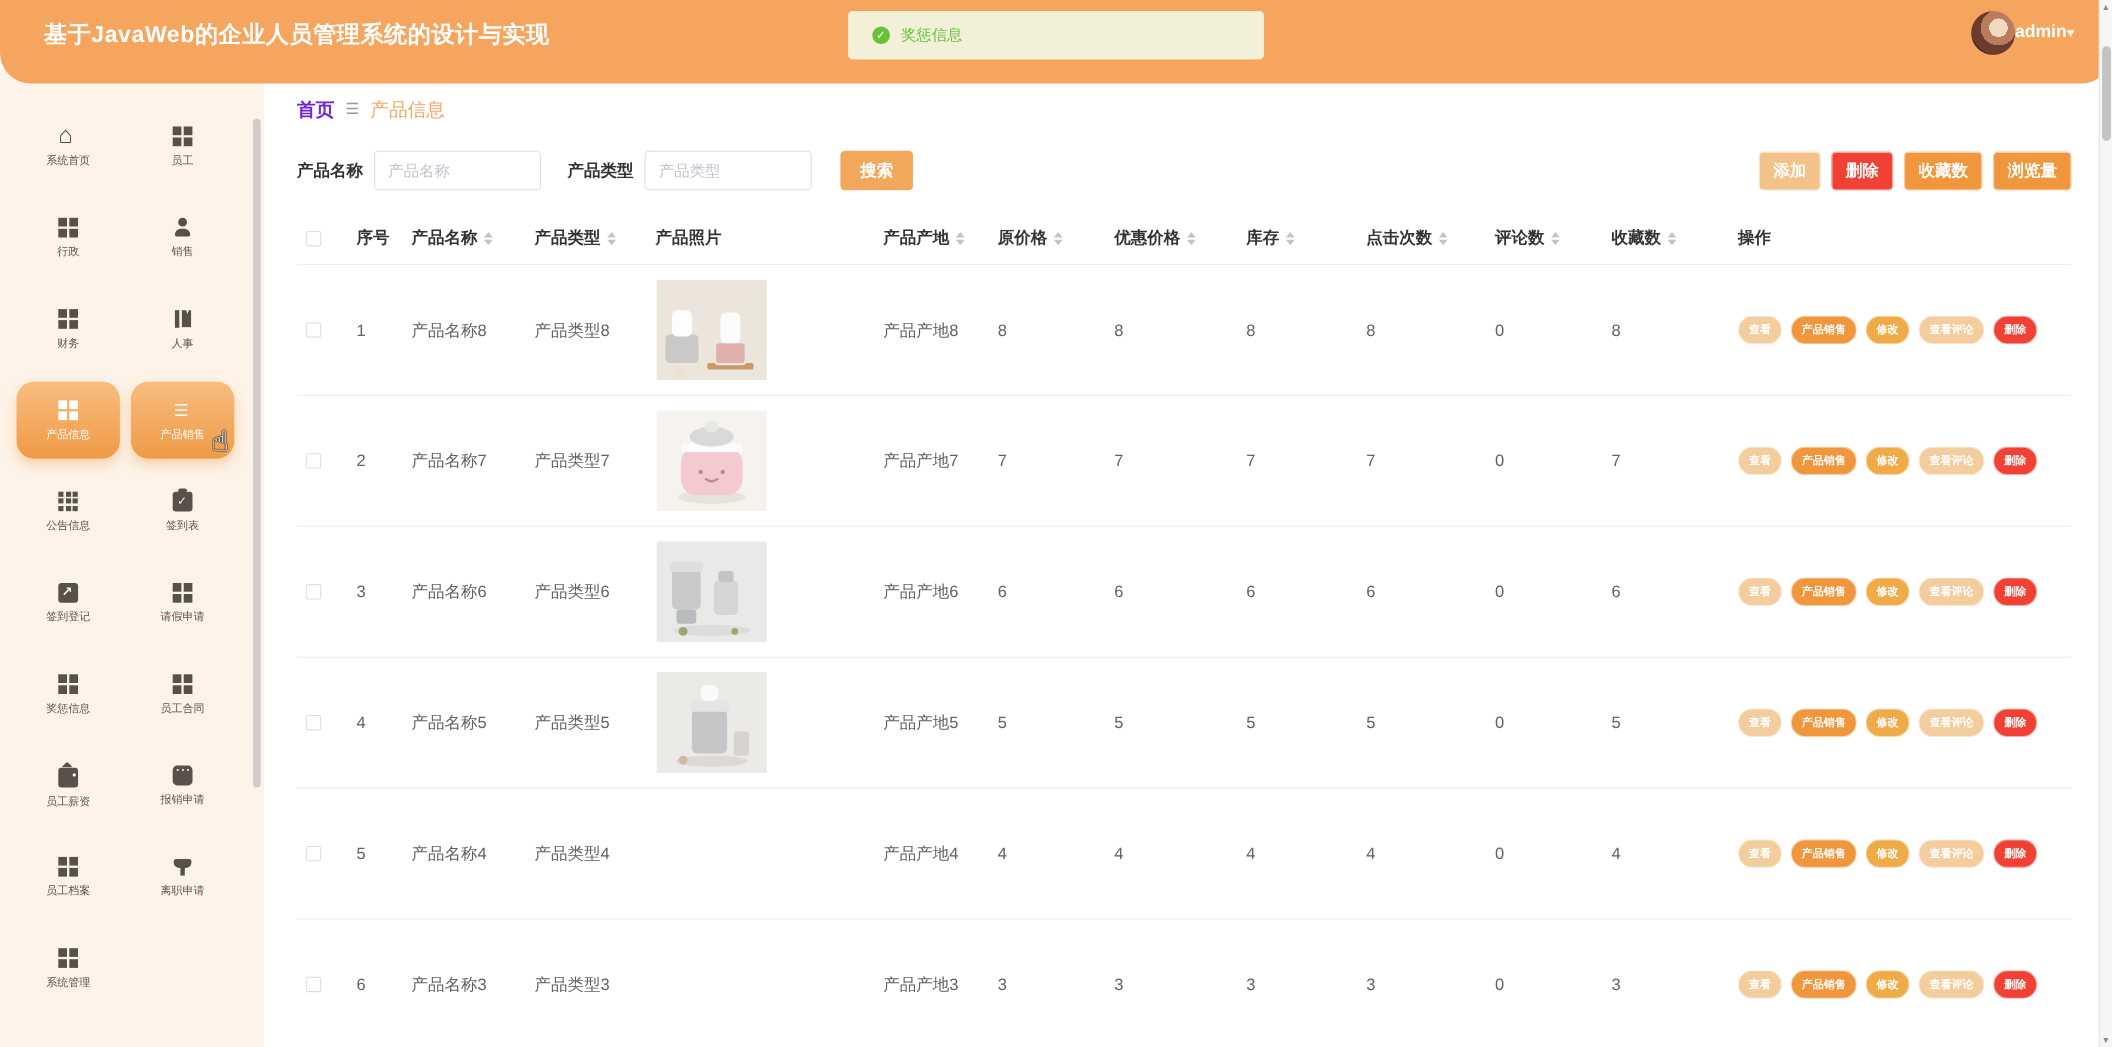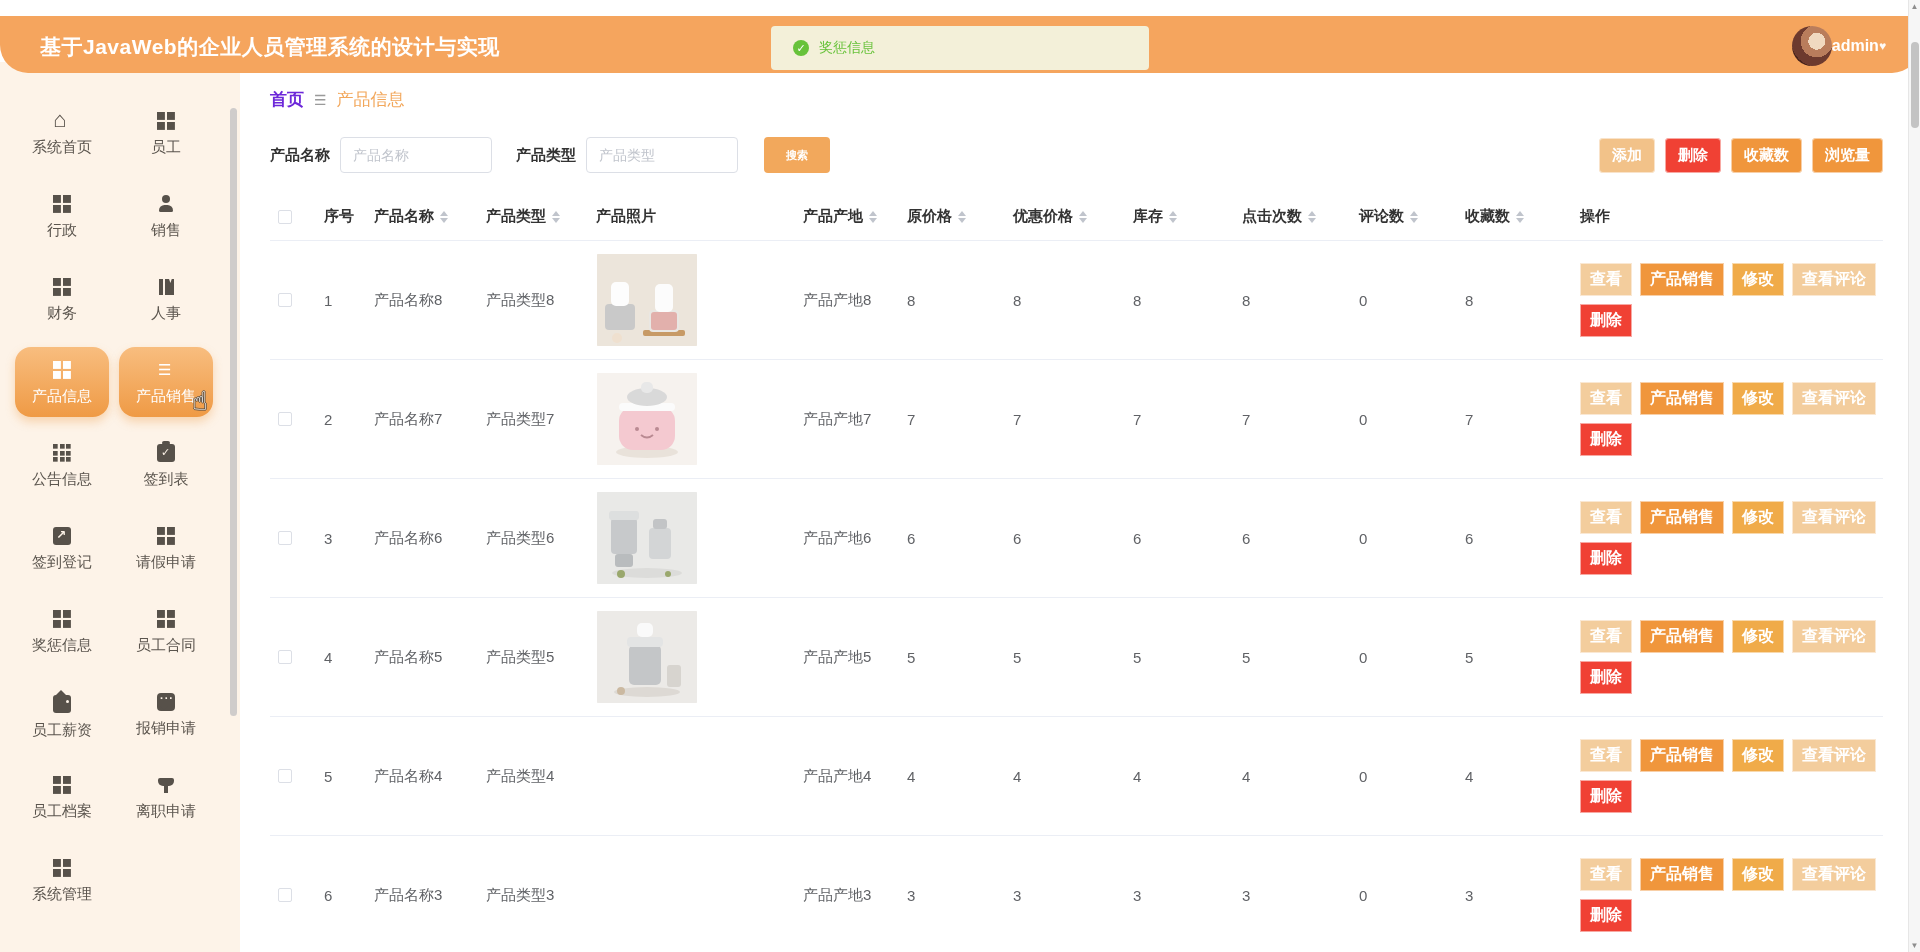--- a/index.html
+++ b/index.html
@@ -1,20 +1,20 @@
 <!DOCTYPE html>
 <html style="--c-header: #f5a55e; --c-sidebar: #fdf3e8; --c-toast-bg: #f3f0d9; --c-green: #67c23a; --c-breadcrumb: #f2a75b; --c-search: #f2a85c; --c-accent: #f0963c; --c-accent-light: #f2c289; --c-amber: #f0ab49; --c-pale: #f3cd9d; --c-red: #f04134; --c-border: #ebeef5;"><head>
 <meta charset="utf-8">
 <style>
   * { margin:0; padding:0; box-sizing:border-box; }
   html,body { width:1920px; height:952px; overflow:hidden;
     font-family:"Liberation Sans","DejaVu Sans",sans-serif; background:#fff; }
 
   
-  .topbar { position:absolute; left:0; top:16px; width:1920px; height:57px;
+  .topbar { position:absolute; left:0; top:0; width:1920px; height:76px;
     background:var(--c-header,#f5a55e); border-radius:0 0 28px 28px; z-index:6; }
   .app-title { position:absolute; left:40px; top:17px; color:#fff; font-size:21px; font-weight:bold; letter-spacing:.5px; }
   .toast { position:absolute; left:50%; transform:translateX(-50%); top:10px; width:378px; height:44px;
     background:var(--c-toast-bg,#f3f0d9); border-radius:4px; display:flex; align-items:center; gap:10px; padding-left:22px; }
   .toast-check { width:16px; height:16px; border-radius:50%; background:var(--c-green,#67c23a);
     color:#fff; font-size:11px; line-height:16px; text-align:center; flex:0 0 16px; }
   .toast-text { color:var(--c-green,#67c23a); font-size:14px; }
   .user-menu { position:absolute; right:34px; top:10px; display:flex; align-items:center; gap:0; cursor:pointer; }
   .avatar { width:40px; height:40px; border-radius:50%;
     background:radial-gradient(circle at 62% 38%, #f0d9c0 0 24%, #b97d5c 24% 46%, #6d3a2e 46% 72%, #4a241c 72%); }
@@ -25,21 +25,21 @@
   .page-scroll { position:absolute; right:0; top:0; bottom:0; width:12px; background:#f6f6f6;
     border-left:1px solid #e6e6e6; z-index:9; }
   .ps-arrow { position:absolute; left:0; width:11px; text-align:center; color:#8d8d8d; font-size:8px; }
   .ps-up { top:2px; } .ps-down { bottom:2px; }
   .ps-thumb { position:absolute; left:2px; width:8px; top:42px; height:86px; background:#c3c3c3; border-radius:4px; }
 
   
   .sidebar { position:absolute; left:0; top:62px; bottom:0; width:240px; background:var(--c-sidebar,#fdf3e8); }
   .side-grid { display:grid; grid-template-columns:1fr 1fr; padding:30px 22px 0 10px; }
   .side-item { height:82px; display:flex; flex-direction:column; align-items:center; justify-content:center;
-    gap:9px; color:#5b554e; font-size:15px; border-radius:16px; margin:0 5px 1px; cursor:pointer; }
+    gap:9px; color:#5b554e; font-size:10px; border-radius:16px; margin:0 5px 1px; cursor:pointer; }
   .side-item.active { background:linear-gradient(180deg,#f8bd7f 0%,#ef9a45 100%); color:#fff;
     height:70px; margin-top:6px; margin-bottom:7px; box-shadow:0 5px 10px rgba(239,154,69,.35); }
   .side-label { line-height:1; }
   .side-scroll { position:absolute; right:3px; top:46px; width:7px; height:608px; background:#cfcccb; border-radius:4px; }
 
   
   .icon { width:18px; height:18px; position:relative; display:inline-block; color:#57514a; flex:0 0 18px; }
   .active .icon { color:#fff; }
   .icon-grid { background-image:linear-gradient(currentColor,currentColor),linear-gradient(currentColor,currentColor),
     linear-gradient(currentColor,currentColor),linear-gradient(currentColor,currentColor);
@@ -80,21 +80,21 @@
   .bc-sep { color:#9a9a9a; font-size:14px; }
   .bc-cur { color:var(--c-breadcrumb,#f2a75b); }
 
   .controls { display:flex; justify-content:space-between; align-items:center; margin-bottom:20px; }
   .filters { display:flex; align-items:center; }
   .f-label { font-weight:bold; font-size:15px; color:#333; margin-right:10px; }
   .f-label + .f-input { margin-right:24px; }
   .f-input { width:152px; height:36px; border:1px solid #dcdfe6; border-radius:4px; padding:0 12px; font-size:14px; color:#606266; outline:none; }
   .f-input::placeholder { color:#c0c4cc; }
   .btn { border:none; border-radius:4px; color:#fff; font-weight:bold; cursor:pointer; }
-  .btn-search { width:66px; height:36px; background:var(--c-search,#f2a85c); font-size:11px; margin-left:2px; }
+  .btn-search { width:66px; height:36px; background:var(--c-search,#f2a85c); font-size:15px; margin-left:2px; }
   .bulk-actions { display:flex; gap:10px; }
   .bulk-actions .btn { font-size:15px; padding:8px 13px; box-shadow:0 0 0 1px rgba(255,255,255,.55) inset; }
   .btn-add { background:var(--c-accent-light,#f2c289); }
   .btn-del { background:var(--c-red,#f04134); }
   .btn-fav, .btn-views { background:var(--c-accent,#f0963c); }
 
   
   .table { width:100%; }
   .thead, .trow { display:grid;
     grid-template-columns:54px 50px 112px 110px 207px 104px 106px 120px 109px 117px 106px 115px 1fr;
@@ -104,21 +104,21 @@
   .th { display:flex; align-items:center; }
   .cbc { display:flex; align-items:center; padding-left:8px; }
   .cb { width:14px; height:14px; border:1px solid #dcdfe6; border-radius:2px; background:#fff; cursor:pointer; }
   .sort { display:inline-flex; flex-direction:column; margin-left:6px; gap:2px; cursor:pointer; }
   .sort i { width:0; height:0; border-left:4px solid transparent; border-right:4px solid transparent; }
   .sort .su { border-bottom:5px solid #c0c4cc; }
   .sort .sd { border-top:5px solid #c0c4cc; }
   .photo { width:102px; height:92px; border-radius:2px; overflow:hidden; cursor:pointer; }
   .photo svg { display:block; width:100%; height:100%; }
   .ops { display:flex; flex-wrap:wrap; gap:8px 8px; padding-right:6px; }
-  .op { border:1px solid rgba(255,255,255,.55); border-radius:0; color:#fff; font-weight:bold; font-size:16px; padding:5px 9px; cursor:pointer; }
+  .op { border:1px solid rgba(255,255,255,.55); border-radius:14px; color:#fff; font-weight:bold; font-size:10px; padding:5px 9px; cursor:pointer; }
   .op-view, .op-comments { background:var(--c-pale,#f3cd9d); }
   .op-sales { background:var(--c-accent,#f0963c); }
   .op-edit { background:var(--c-amber,#f0ab49); }
   .op-delete { background:var(--c-red,#f04134); }
 
   
   .cursor { position:absolute; left:192px; top:386px; z-index:20; font-size:26px; color:#fff;
     text-shadow:-1px 0 #444, 1px 0 #444, 0 -1px #444, 0 1px #444; pointer-events:none; }
 </style>
 </head>

